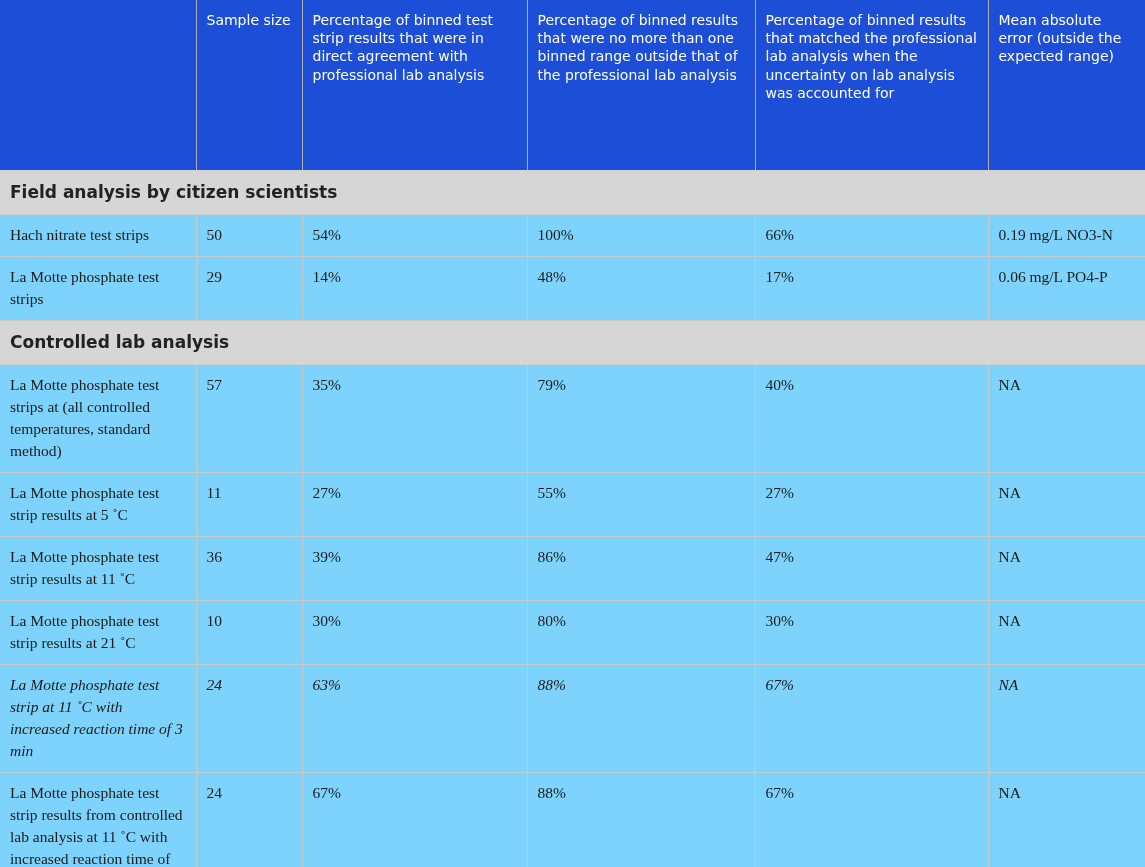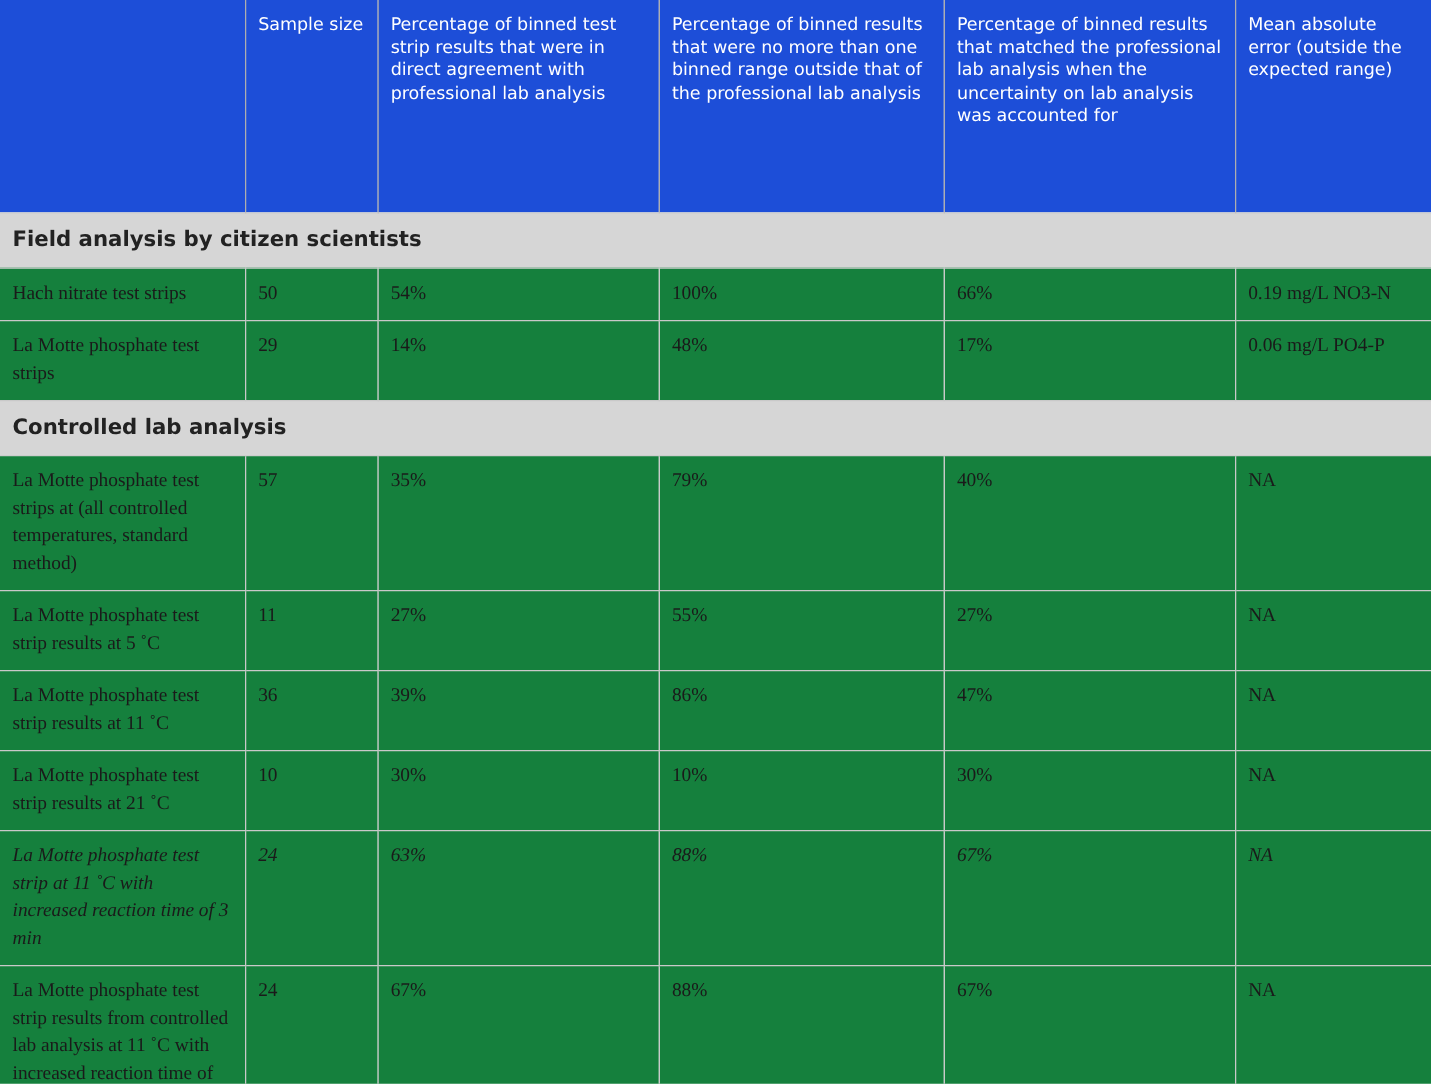--- a/index.html
+++ b/index.html
@@ -50,21 +50,21 @@
     font-size: 17px;
     font-weight: bold;
     padding: 11px 10px 12px 10px;
     border-bottom: 1px solid #cdcdcd;
     border-top: 1px solid #cdcdcd;
     text-align: left;
     vertical-align: middle;
   }
 
   tr.data-row td {
-    background: #15803d;
+    background: #7dd3fc;
     color: #1a1a1a;
     font-family: "Liberation Serif", serif;
     font-size: 15.5px;
     line-height: 1.42;
     text-align: left;
     vertical-align: top;
     padding: 9px 10px 10px 10px;
     border-right: 1px solid #c9c9c9;
     border-bottom: 1px solid #c9c9c9;
   }
@@ -145,21 +145,21 @@
       <td>39%</td>
       <td>86%</td>
       <td>47%</td>
       <td class="last-col">NA</td>
     </tr>
 
     <tr class="data-row" style="height: 60px;">
       <td>La Motte phosphate test strip results at 21 ˚C</td>
       <td>10</td>
       <td>30%</td>
-      <td>10%</td>
+      <td>80%</td>
       <td>30%</td>
       <td class="last-col">NA</td>
     </tr>
 
     <tr class="data-row" style="height: 97px; font-style: italic;">
       <td>La Motte phosphate test strip at 11 ˚C with increased reaction time of 3 min</td>
       <td>24</td>
       <td>63%</td>
       <td>88%</td>
       <td>67%</td>

